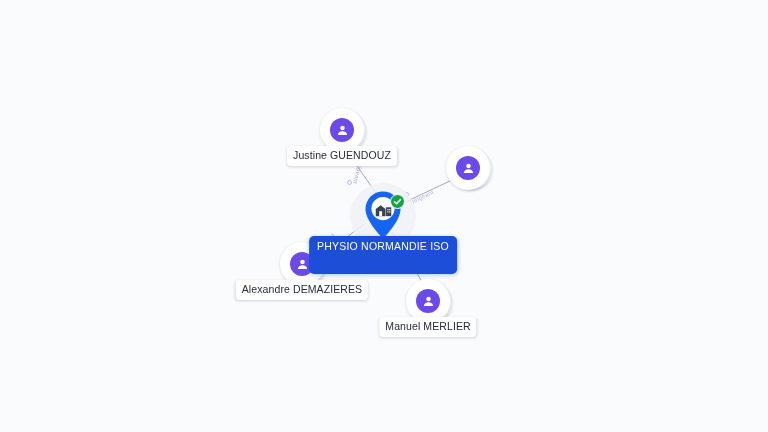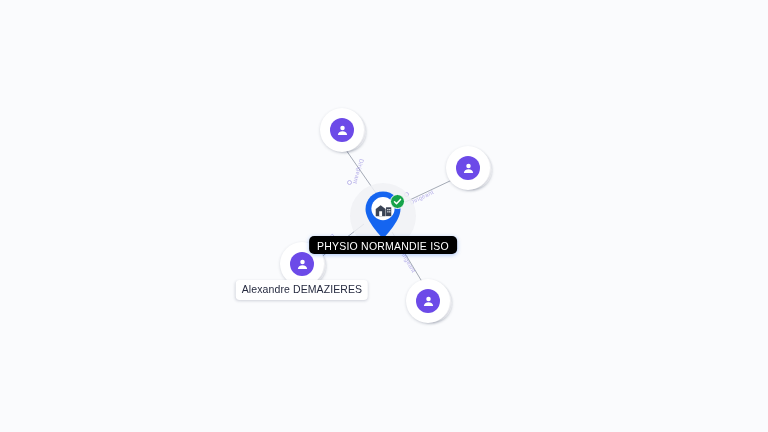--- a/index.html
+++ b/index.html
@@ -88,26 +88,26 @@
     border-radius:50%;
     background:#16a34a;
     border:1.6px solid #ffffff;
     display:flex; align-items:center; justify-content:center;
   }
   .company .check svg { width:9px; height:9px; display:block; }
 
   .clabel {
     position:absolute;
     transform:translateX(-50%);
-    background:#000000;
+    background:#1d4ed8;
     color:#ffffff;
     font-size:10.5px;
     line-height:1;
     letter-spacing:.2px;
-    padding:5px 8px 2px 8px;
+    padding:5px 8px 22px 8px;
     border-radius:5px;
     white-space:nowrap;
     box-shadow:0 1px 4px rgba(21,101,240,.35);
   }
 
   
   .elabel {
     position:absolute;
     font-size:6px;
     color:#7c6fd8;
@@ -151,20 +151,21 @@
       <div class="card c2"></div>
       <div class="card c1"></div>
       <div class="avatar">
         <svg viewBox="0 0 24 24" fill="#ffffff">
             <circle cx="12" cy="8" r="3.6"></circle>
             <path d="M4.6 19.2c0-4 3.4-6.2 7.4-6.2s7.4 2.2 7.4 6.2z"></path>
           </svg>
       </div>
     </div>
   </div>
+  <div class="nlabel" style="left:342px; top:146px;">Justine GUENDOUZ</div>
 
   <div class="person" style="left:468px; top:168px;">
     <div class="stack">
       <div class="card c3"></div>
       <div class="card c2"></div>
       <div class="card c1"></div>
       <div class="avatar">
         <svg viewBox="0 0 24 24" fill="#ffffff">
             <circle cx="12" cy="8" r="3.6"></circle>
             <path d="M4.6 19.2c0-4 3.4-6.2 7.4-6.2s7.4 2.2 7.4 6.2z"></path>
@@ -194,20 +195,21 @@
       <div class="card c2"></div>
       <div class="card c1"></div>
       <div class="avatar">
         <svg viewBox="0 0 24 24" fill="#ffffff">
             <circle cx="12" cy="8" r="3.6"></circle>
             <path d="M4.6 19.2c0-4 3.4-6.2 7.4-6.2s7.4 2.2 7.4 6.2z"></path>
           </svg>
       </div>
     </div>
   </div>
+  <div class="nlabel" style="left:428px; top:317px;">Manuel MERLIER</div>
 
   <div class="company" style="left:383px; top:216px;">
     <div class="halo"></div>
     <div class="pin">
       <svg viewBox="0 0 40 50" xmlns="http://www.w3.org/2000/svg">
         <path d="M20 1.5C10.3 1.5 2.5 9.3 2.5 19c0 12.6 17.5 29.5 17.5 29.5S37.5 31.6 37.5 19c0-9.7-7.8-17.5-17.5-17.5z" fill="#1565f0"></path>
         <circle cx="20" cy="18.6" r="11.6" fill="#ffffff"></circle>
       </svg>
     </div>
     <div class="bicon">

